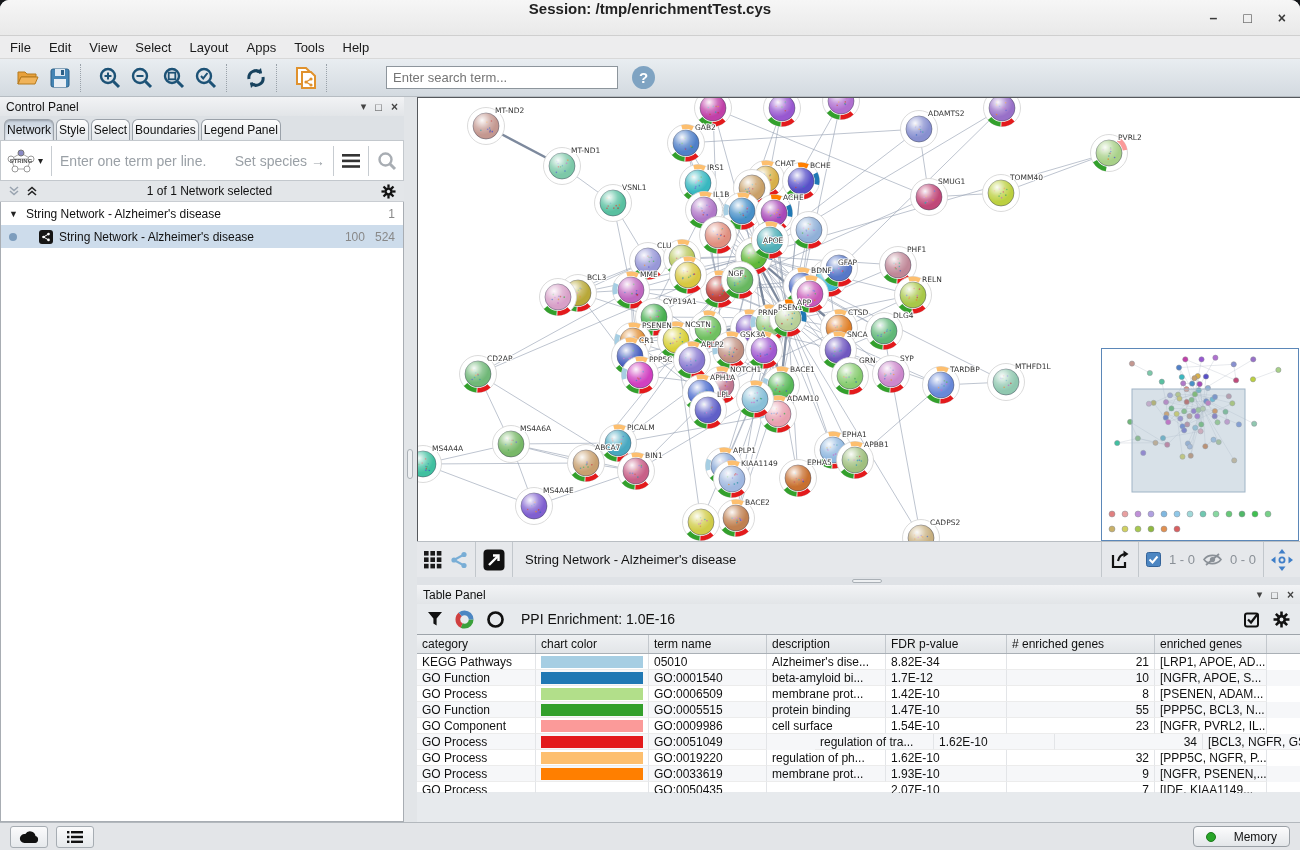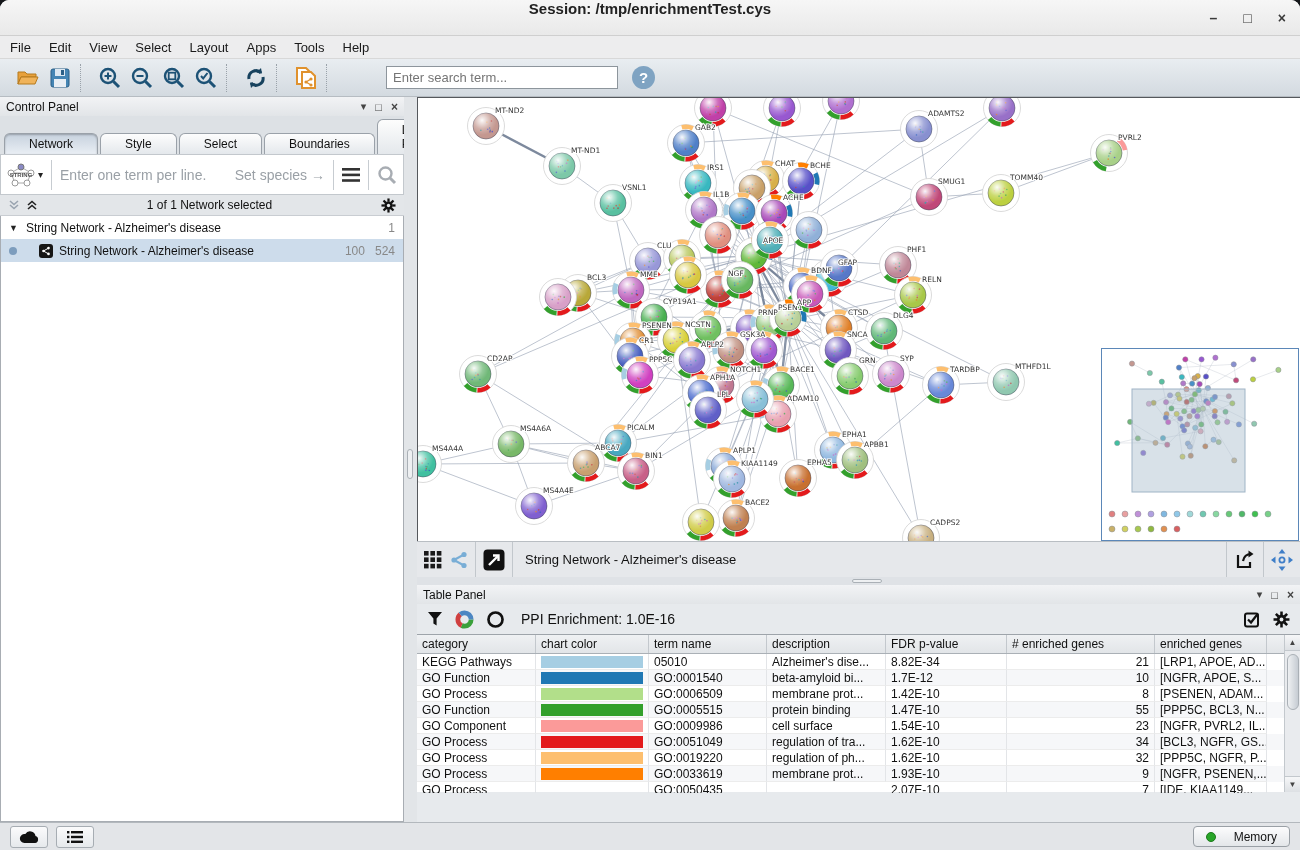--- a/index.html
+++ b/index.html
@@ -20,21 +20,21 @@
   #helpbtn{width:23px;height:23px;border-radius:50%;background:#7fa3c2;color:#fff;font-weight:bold;font-size:15px;display:flex;align-items:center;justify-content:center;margin-left:14px;}
   
   #main{display:flex;height:725px;}
   
   #cpanel{width:404px;background:#22c55e;display:flex;flex-direction:column;}
   .panelhead{height:19px;display:flex;align-items:center;padding:0 6px;font-size:12px;color:#111;background:linear-gradient(#f2f3f5,#e2e5e8);}
   .panelhead .sp{flex:1;}
   .phico{color:#444;font-size:11px;margin-left:9px;}
   .phx{font-weight:bold;font-size:12px;}
   #cptabs{display:flex;align-items:flex-end;padding:3px 4px 0 4px;gap:2px;background:#dde1e5;}
-  .tab{border:1px solid #9aa1a9;border-bottom:none;border-radius:6px 6px 0 0;padding:3px 24px;font-size:12px;background:linear-gradient(#fdfdfd,#e4e8ec);color:#111;}
+  .tab{border:1px solid #9aa1a9;border-bottom:none;border-radius:6px 6px 0 0;padding:3px 2px;font-size:12px;background:linear-gradient(#fdfdfd,#e4e8ec);color:#111;}
   .tab.active{background:linear-gradient(#c7d2de,#e9eef4);box-shadow:inset 0 1px 2px rgba(0,0,0,.25);}
   #stringbar{height:41px;background:#fff;border:1px solid #c3c8cd;display:flex;align-items:center;padding:0 6px;}
   #stringlogo{display:flex;align-items:center;gap:3px;}
   #stringbar .vsep{width:1px;height:30px;background:#c7ccd1;margin:0 8px;}
   .ph{color:#9aa0a6;font-size:14px;}
   #selbar{height:21px;background:#e3e6e9;display:flex;align-items:center;padding:0 8px;font-size:12px;color:#111;border-bottom:1px solid #c9cdd2;}
   #selbar .sp{flex:1;}
   #treewrap{flex:1;background:#fff;border:1px solid #a8adb3;border-top:none;}
   .trow{height:23px;display:flex;align-items:center;font-size:12px;color:#111;padding:0 8px;}
   .trow .num{color:#888;margin-left:10px;}
@@ -2148,20 +2148,33 @@
         <div class="nbseg titleseg">
           <span>String Network - Alzheimer's disease</span>
         </div>
         <div class="nbseg">
           <svg width="22" height="22" viewBox="0 0 22 22">
               <path d="M4 6 v12 h12 v-5" fill="none" stroke="#111" stroke-width="2.2"></path>
               <path d="M9 12 C10 7 13 5 17 5" fill="none" stroke="#111" stroke-width="2.2"></path>
               <path d="M14.5 1.5 L19.5 5 L14.5 8.5 Z" fill="#111"></path>
             </svg>
         </div>
+        <div class="nbseg">
+          <svg width="15" height="15" viewBox="0 0 15 15">
+              <rect x="0.5" y="0.5" width="14" height="14" rx="2" fill="#4c86c2" stroke="#346399"></rect>
+              <path d="M3.5 7.5 l3 3 5-6" fill="none" stroke="#fff" stroke-width="2"></path>
+            </svg>
+          <span class="cnt">1 - 0</span>
+          <svg width="19" height="15" viewBox="0 0 19 15">
+              <path d="M1 7.5 C5 2 14 2 18 7.5 C14 13 5 13 1 7.5 Z" fill="none" stroke="#8a9097" stroke-width="1.6"></path>
+              <circle cx="9.5" cy="7.5" r="2.6" fill="#8a9097"></circle>
+              <line x1="3" y1="13" x2="16" y2="2" stroke="#8a9097" stroke-width="1.8"></line>
+            </svg>
+          <span class="cnt">0 - 0</span>
+        </div>
         <div class="nbseg" style="border-right:none">
           <svg width="22" height="22" viewBox="0 0 22 22">
               <g fill="#3f7ec8">
                 <path d="M11 0 l3.5 4.5 h-7 Z"></path>
                 <path d="M11 22 l3.5 -4.5 h-7 Z"></path>
                 <path d="M0 11 l4.5 -3.5 v7 Z"></path>
                 <path d="M22 11 l-4.5 -3.5 v7 Z"></path>
               </g>
               <circle cx="11" cy="11" r="2.6" fill="none" stroke="#3f7ec8" stroke-width="1.8"></circle>
             </svg>
@@ -2279,21 +2292,21 @@
                   <div class="dcell" style="width: 121px;">1.54E-10</div>
                   <div class="dcell r" style="width: 148px;">23</div>
                   <div class="dcell" style="width: 112px;">[NGFR, PVRL2, IL...</div>
                 </div>
                 <div class="drow">
                   <div class="dcell" style="width: 119px;">GO Process</div>
                   <div class="dcell" style="width: 113px;">
                     <div class="colorbar" style="background: rgb(227, 26, 28);"></div>
                   </div>
                   <div class="dcell" style="width: 118px;">GO:0051049</div>
-                  <div class="dcell" style="width: 119px;">regulation of tra...</div>
+                  <div class="dcell" style="width: 119px; margin-left: 48px;">regulation of tra...</div>
                   <div class="dcell" style="width: 121px;">1.62E-10</div>
                   <div class="dcell r" style="width: 148px;">34</div>
                   <div class="dcell" style="width: 112px;">[BCL3, NGFR, GS...</div>
                 </div>
                 <div class="drow">
                   <div class="dcell" style="width: 119px;">GO Process</div>
                   <div class="dcell" style="width: 113px;">
                     <div class="colorbar" style="background: rgb(253, 191, 111);"></div>
                   </div>
                   <div class="dcell" style="width: 118px;">GO:0019220</div>

